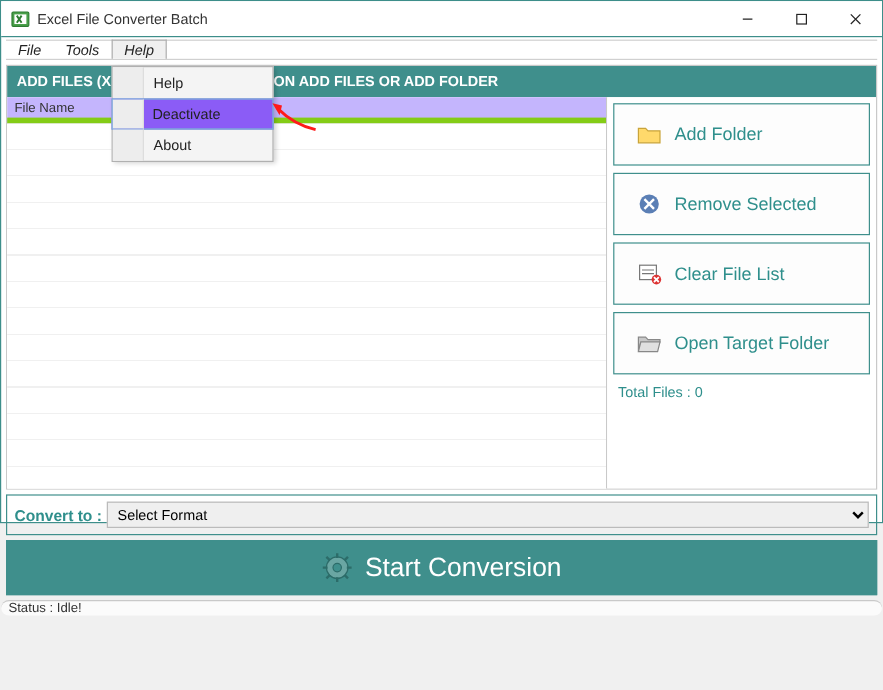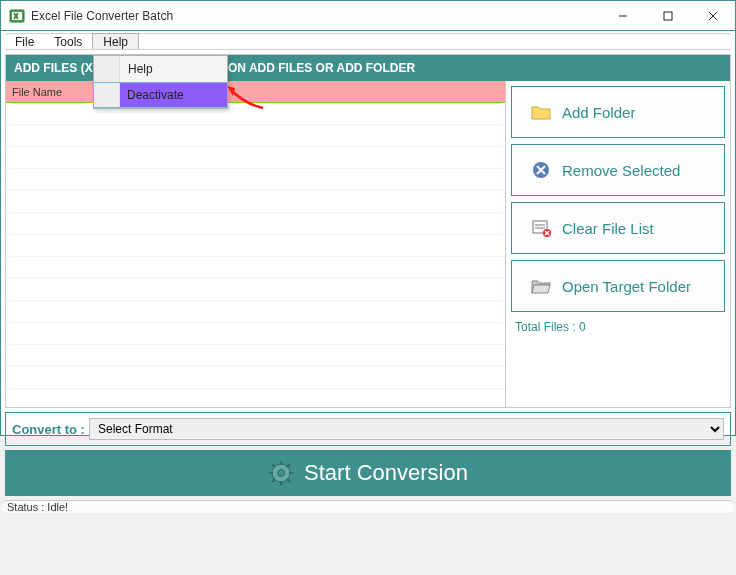--- a/index.html
+++ b/index.html
@@ -6,21 +6,21 @@
   html, body { width: 736px; height: 575px; overflow: hidden; background: #f0f0f0; }
   .window { width: 736px; height: 436px; border: 1px solid #3d8e8a; display: flex; flex-direction: column; background: #fff; }
   .titlebar { height: 30px; background: #fff; display: flex; align-items: center; border-bottom: 1px solid #3d8e8a; }
   .titlebar .icon { width: 16px; height: 16px; margin: 0 6px 0 8px; }
   .titlebar .title { font-size: 12px; color: #333; flex: 1; }
   .titlebar .ctrls { display: flex; }
   .titlebar .ctrl { width: 45px; height: 29px; display: flex; align-items: center; justify-content: center; font-size: 13px; color: #333; }
   .titlebar .ctrl svg { width: 10px; height: 10px; }
 
   .menubar { height: 22px; background: #fff; border: 1px solid #d0d0d0; border-left:none; border-right:none; display: flex; align-items: stretch; position: relative; margin: 2px 4px 0 4px;}
-  .menuitem { padding: 0 10px; font-size: 12px; color: #222; display:flex; align-items:center; }
+  .menuitem { padding: 0 10px; font-size: 12px; color: #222; display:flex; align-items:center;font-style:italic; }
   .menuitem.open { background:#f0f0f0; border:1px solid #b0b0b0; border-bottom:none; margin-top:-1px; padding-top:1px; z-index:11; position:relative;}
 
   .dropdown {
     position: absolute; top: 21px; left: 88px; width: 135px;
     background: #f4f4f4; border: 1px solid #b0b0b0; box-shadow: 2px 2px 4px rgba(0,0,0,.18);
     z-index: 10;
   }
   .dropdown .ditem { height: 26px; display:flex; align-items:center; padding-left: 34px; font-size: 12px; color:#222; border-left: 24px solid #eee; border-left:none; position:relative;}
   .dropdown .gutter{ position:absolute; left:0; top:0; bottom:0; width:26px; background:#ededed; border-right:1px solid #ddd;}
   .dropdown .ditem.hl { background:#8b5cf6; border:1px solid #7bb9d6; margin:-1px; padding-left:33px;}
@@ -29,21 +29,21 @@
   .arrow {
     position:absolute; top:82px; left:225px; width:40px; height:30px; z-index:12; pointer-events:none;
   }
 
   .body { flex:1; display:flex; flex-direction:column; padding: 4px; gap:4px; }
   .panel { border:1px solid #c9c9c9; }
   .teal-bar { background:#3f8f8c; color:#fff; font-weight:bold; font-size:12px; padding:6px 8px; }
 
   .main { display:flex; height: 326px;}
   .filegrid { flex:1; border-right:1px solid #c9c9c9; background:#fff; display:flex; flex-direction:column;}
-  .colhdr { height:22px; border-bottom:1px solid #84cc16; display:flex; align-items:center; padding-left:6px; font-size:11px; color:#333; background:#fca5a5;}
+  .colhdr { height:22px; border-bottom:5px solid #84cc16; display:flex; align-items:center; padding-left:6px; font-size:11px; color:#333; background:#c4b5fd;}
   .rows { flex:1; background:#fff; background-image: repeating-linear-gradient(#fff, #fff 21px, #f0f0f0 21px, #f0f0f0 22px); }
 
   .sidebar { width:224px; padding:5px; display:flex; flex-direction:column; gap:6px; background:#fff;}
   .sbtn {
     height:52px; border:1px solid #3f8f8c; background:#fdfdfd;
     display:flex; align-items:center; padding-left:18px; gap:10px;
     color:#2f8f8c; font-size:15px;
   }
   .sbtn.big { font-size:20px; font-weight:bold; color:#2f8f8c;}
   .sbtn .ico { width:22px; height:22px; flex-shrink:0; display:flex; align-items:center; justify-content:center;}
@@ -109,20 +109,24 @@
       <div class="ditem">
         <div class="gutter"></div>
           <span>Help</span>
       </div>
       <div class="sep"></div>
       <div class="ditem hl">
         <div class="gutter"></div>
           <span>Deactivate</span>
       </div>
       <div class="sep"></div>
+      <div class="ditem">
+        <div class="gutter"></div>
+          <span>About</span>
+      </div>
     </div>
   </div>
 
   <svg class="arrow" viewBox="0 0 40 30">
     <path d="M38 26 Q 20 22 6 8" stroke="#ff1a1a" stroke-width="2.5" fill="none"></path>
     <path d="M2 4 L10 6 L8 14 Z" fill="#ff1a1a"></path>
   </svg>
 
   <div class="body">
     <div class="panel">

